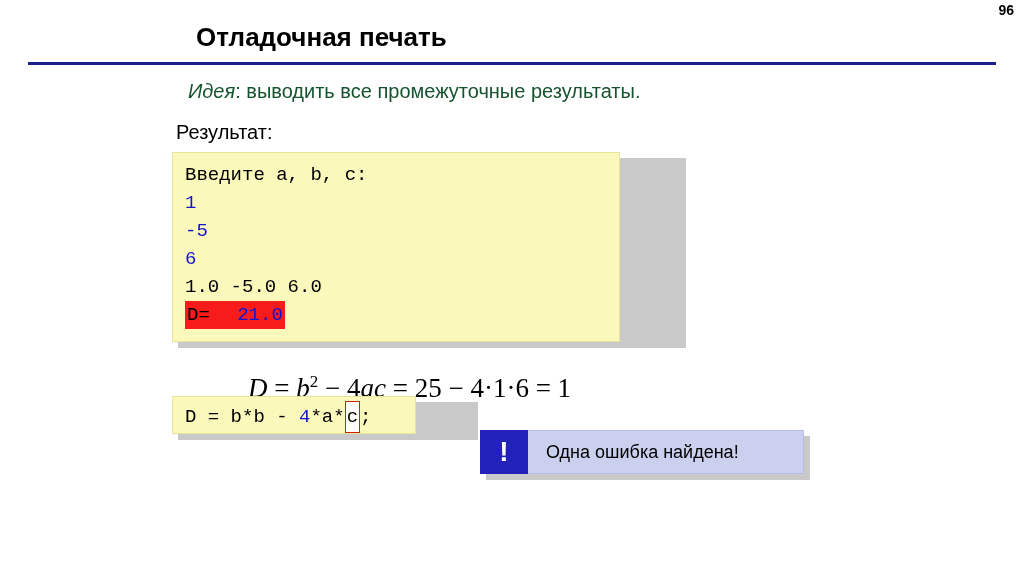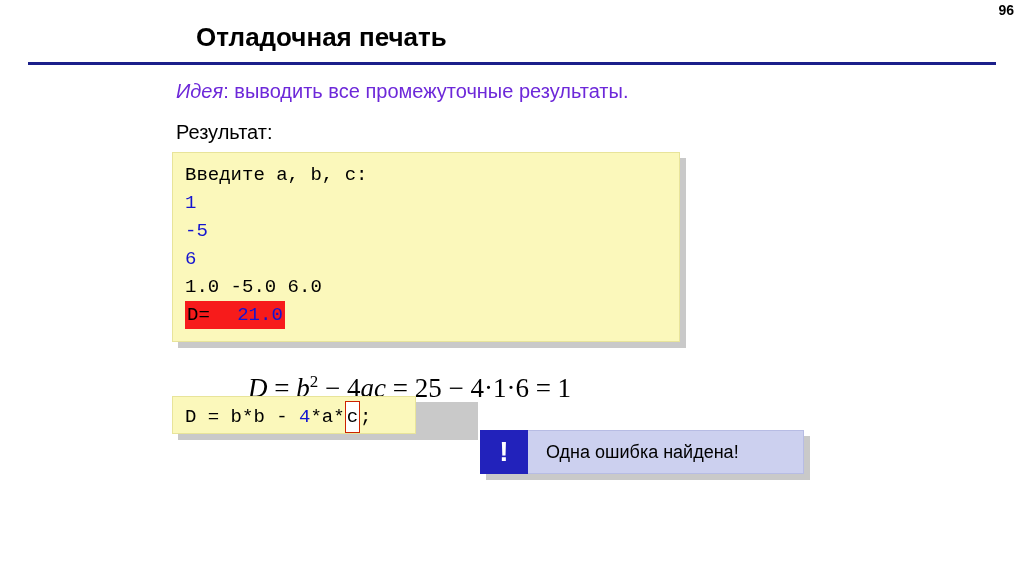--- a/index.html
+++ b/index.html
@@ -39,24 +39,24 @@
   .title-rule {
     position: absolute;
     left: 28px;
     top: 62px;
     width: 968px;
     height: 3px;
     background: #1b1f8a;
   }
   .idea-line {
     position: absolute;
-    left: 176px;
+    left: 188px;
     top: 80px;
     font-size: 20px;
-    color: #6d28d9;
+    color: #14532d;
   }
   .idea-line .em {
     font-style: italic;
   }
   .result-label {
     position: absolute;
     left: 176px;
     top: 121px;
     font-size: 20px;
     color: #000000;
@@ -72,21 +72,21 @@
     box-sizing: border-box;
     font-family: "Liberation Mono", monospace;
     font-size: 19px;
     line-height: 28px;
     color: #000000;
     padding: 8px 0 8px 12px;
   }
   #console-box {
     left: 172px;
     top: 152px;
-    width: 508px;
+    width: 448px;
     height: 190px;
   }
   #console-shadow {
     left: 178px;
     top: 158px;
     width: 508px;
     height: 190px;
   }
   .console-line {
     white-space: pre;

